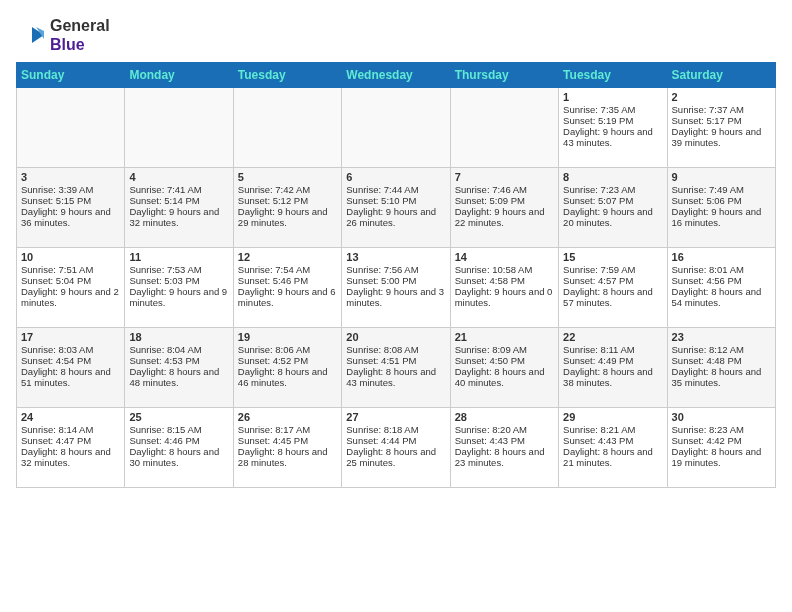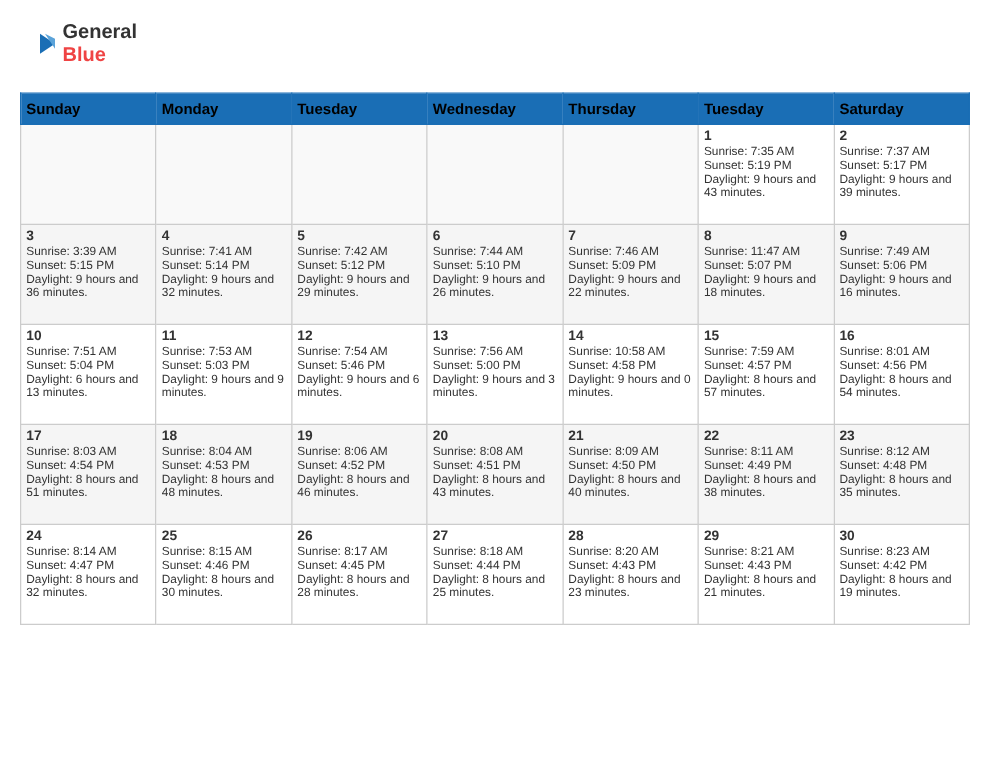--- a/index.html
+++ b/index.html
@@ -11,21 +11,21 @@
       overflow: hidden;
     }
     .page {
       width: 792px;
       padding: 12px 16px 8px 16px;
     }
     .header-row {
       display: flex;
       align-items: flex-end;
       justify-content: space-between;
-      margin-bottom: 20px;
+      margin-bottom: 8px;
     }
     .logo {
       display: flex;
       align-items: center;
       margin-top: 4px;
     }
     .logo-icon {
       width: 30px;
       height: 24px;
       margin-right: 4px;
@@ -43,21 +43,21 @@
       font-size: 14px;
       color: #555;
     }
     table {
       width: 100%;
       border-collapse: collapse;
       table-layout: fixed;
     }
     thead tr th {
       background: #1a6eb5;
-      color: #000000;
+      color: #5eead4;
       font-size: 12px;
       font-weight: bold;
       padding: 5px 4px;
       text-align: left;
       border: 1px solid #1a6eb5;
     }
     tbody tr td {
       border: 1px solid #ccc;
       vertical-align: top;
       padding: 3px 4px;
@@ -85,21 +85,21 @@
 <div class="page">
   <div class="header-row">
     <div class="logo">
       <svg class="logo-icon" viewBox="0 0 30 24">
         <rect x="0" y="0" width="30" height="24" fill="white"></rect>
         <polygon points="16,4 28,12 16,20" fill="#1a6eb5"></polygon>
         <polygon points="20,4 28,8 28,16" fill="#5ba3d9"></polygon>
       </svg>
       <div>
         <div style="font-size:16px;font-weight:bold;color:#333;line-height:1.2;">General</div>
-        <div style="font-size:16px;font-weight:bold;color:#ef4444;line-height:1.2;">Blue</div>
+        <div style="font-size:16px;font-weight:bold;color:#4c1d95;line-height:1.2;">Blue</div>
       </div>
     </div>
     <div class="title-area">
       <div class="month-title"></div>
       <div class="location"></div>
     </div>
   </div>
 
   <table>
     <thead>
@@ -159,37 +159,37 @@
             <div>Daylight: 9 hours and 26 minutes.</div>
           </td>
           <td>
             <span class="day-num">7</span>
             <div>Sunrise: 7:46 AM</div>
             <div>Sunset: 5:09 PM</div>
             <div>Daylight: 9 hours and 22 minutes.</div>
           </td>
           <td>
             <span class="day-num">8</span>
-            <div>Sunrise: 11:47 AM</div>
+            <div>Sunrise: 7:23 AM</div>
             <div>Sunset: 5:07 PM</div>
-            <div>Daylight: 9 hours and 18 minutes.</div>
+            <div>Daylight: 9 hours and 20 minutes.</div>
           </td>
           <td>
             <span class="day-num">9</span>
             <div>Sunrise: 7:49 AM</div>
             <div>Sunset: 5:06 PM</div>
             <div>Daylight: 9 hours and 16 minutes.</div>
           </td>
         </tr>
         <tr>
           <td>
             <span class="day-num">10</span>
             <div>Sunrise: 7:51 AM</div>
             <div>Sunset: 5:04 PM</div>
-            <div>Daylight: 6 hours and 13 minutes.</div>
+            <div>Daylight: 9 hours and 2 minutes.</div>
           </td>
           <td>
             <span class="day-num">11</span>
             <div>Sunrise: 7:53 AM</div>
             <div>Sunset: 5:03 PM</div>
             <div>Daylight: 9 hours and 9 minutes.</div>
           </td>
           <td>
             <span class="day-num">12</span>
             <div>Sunrise: 7:54 AM</div>

